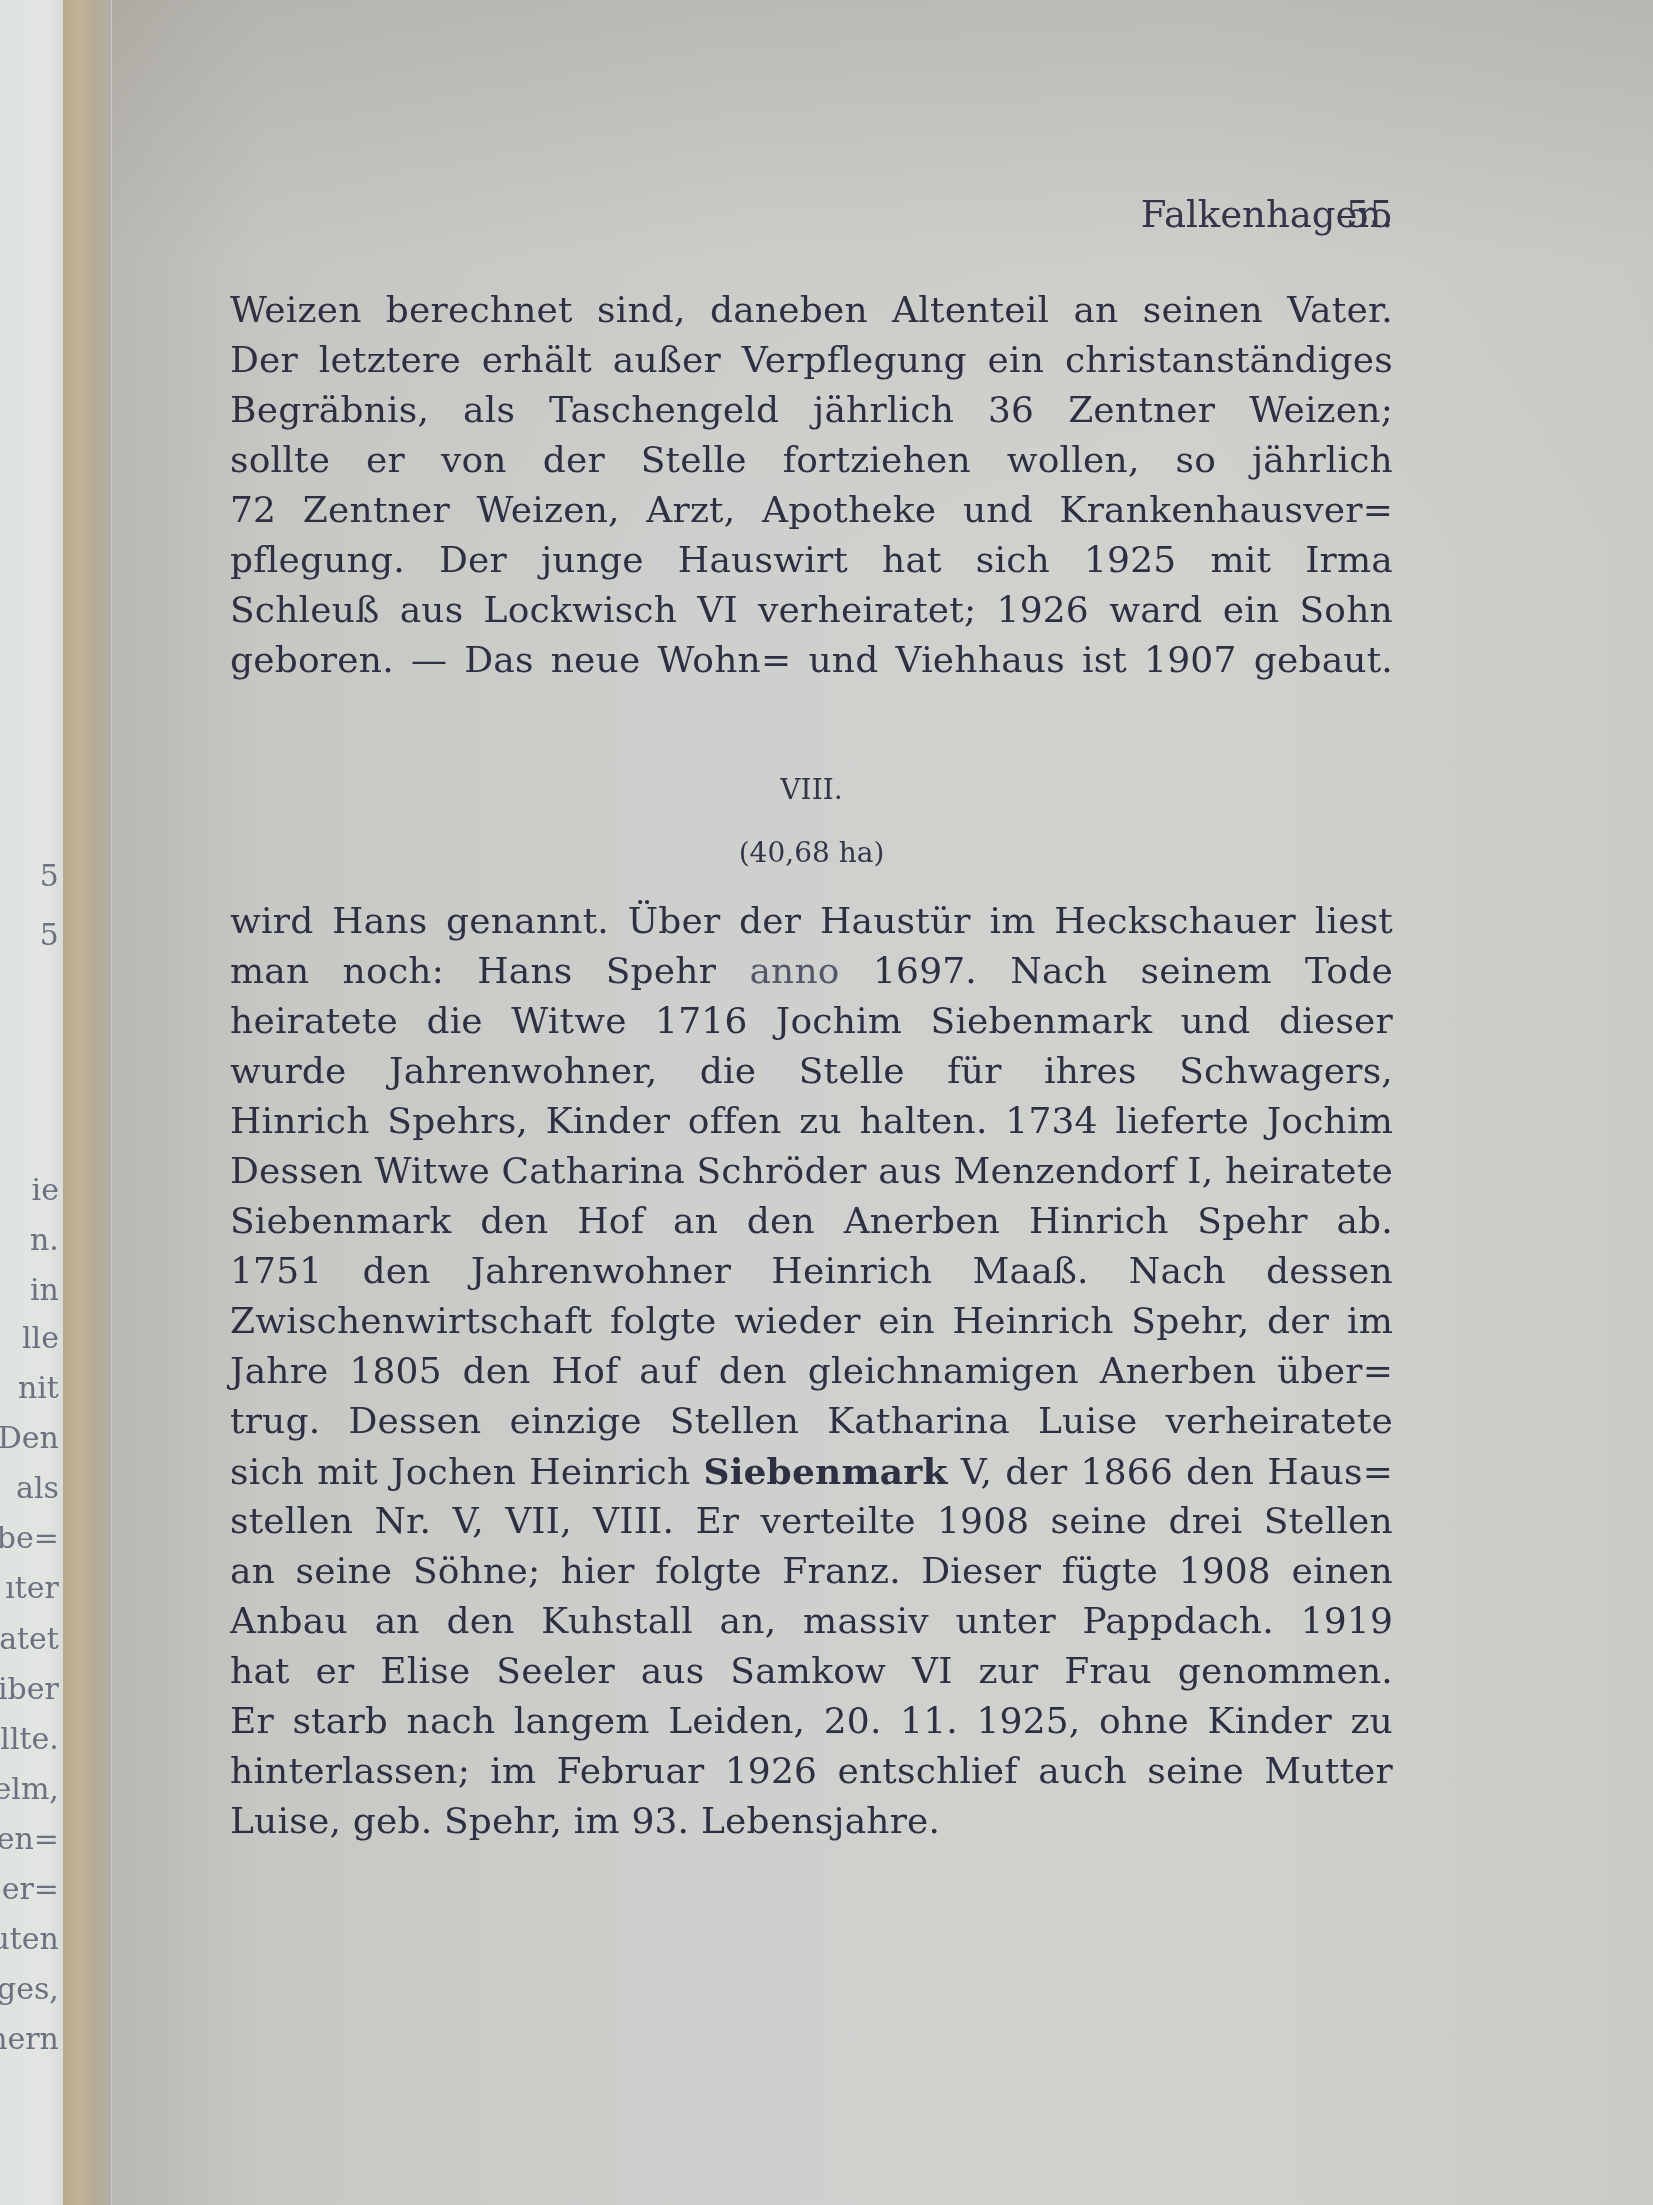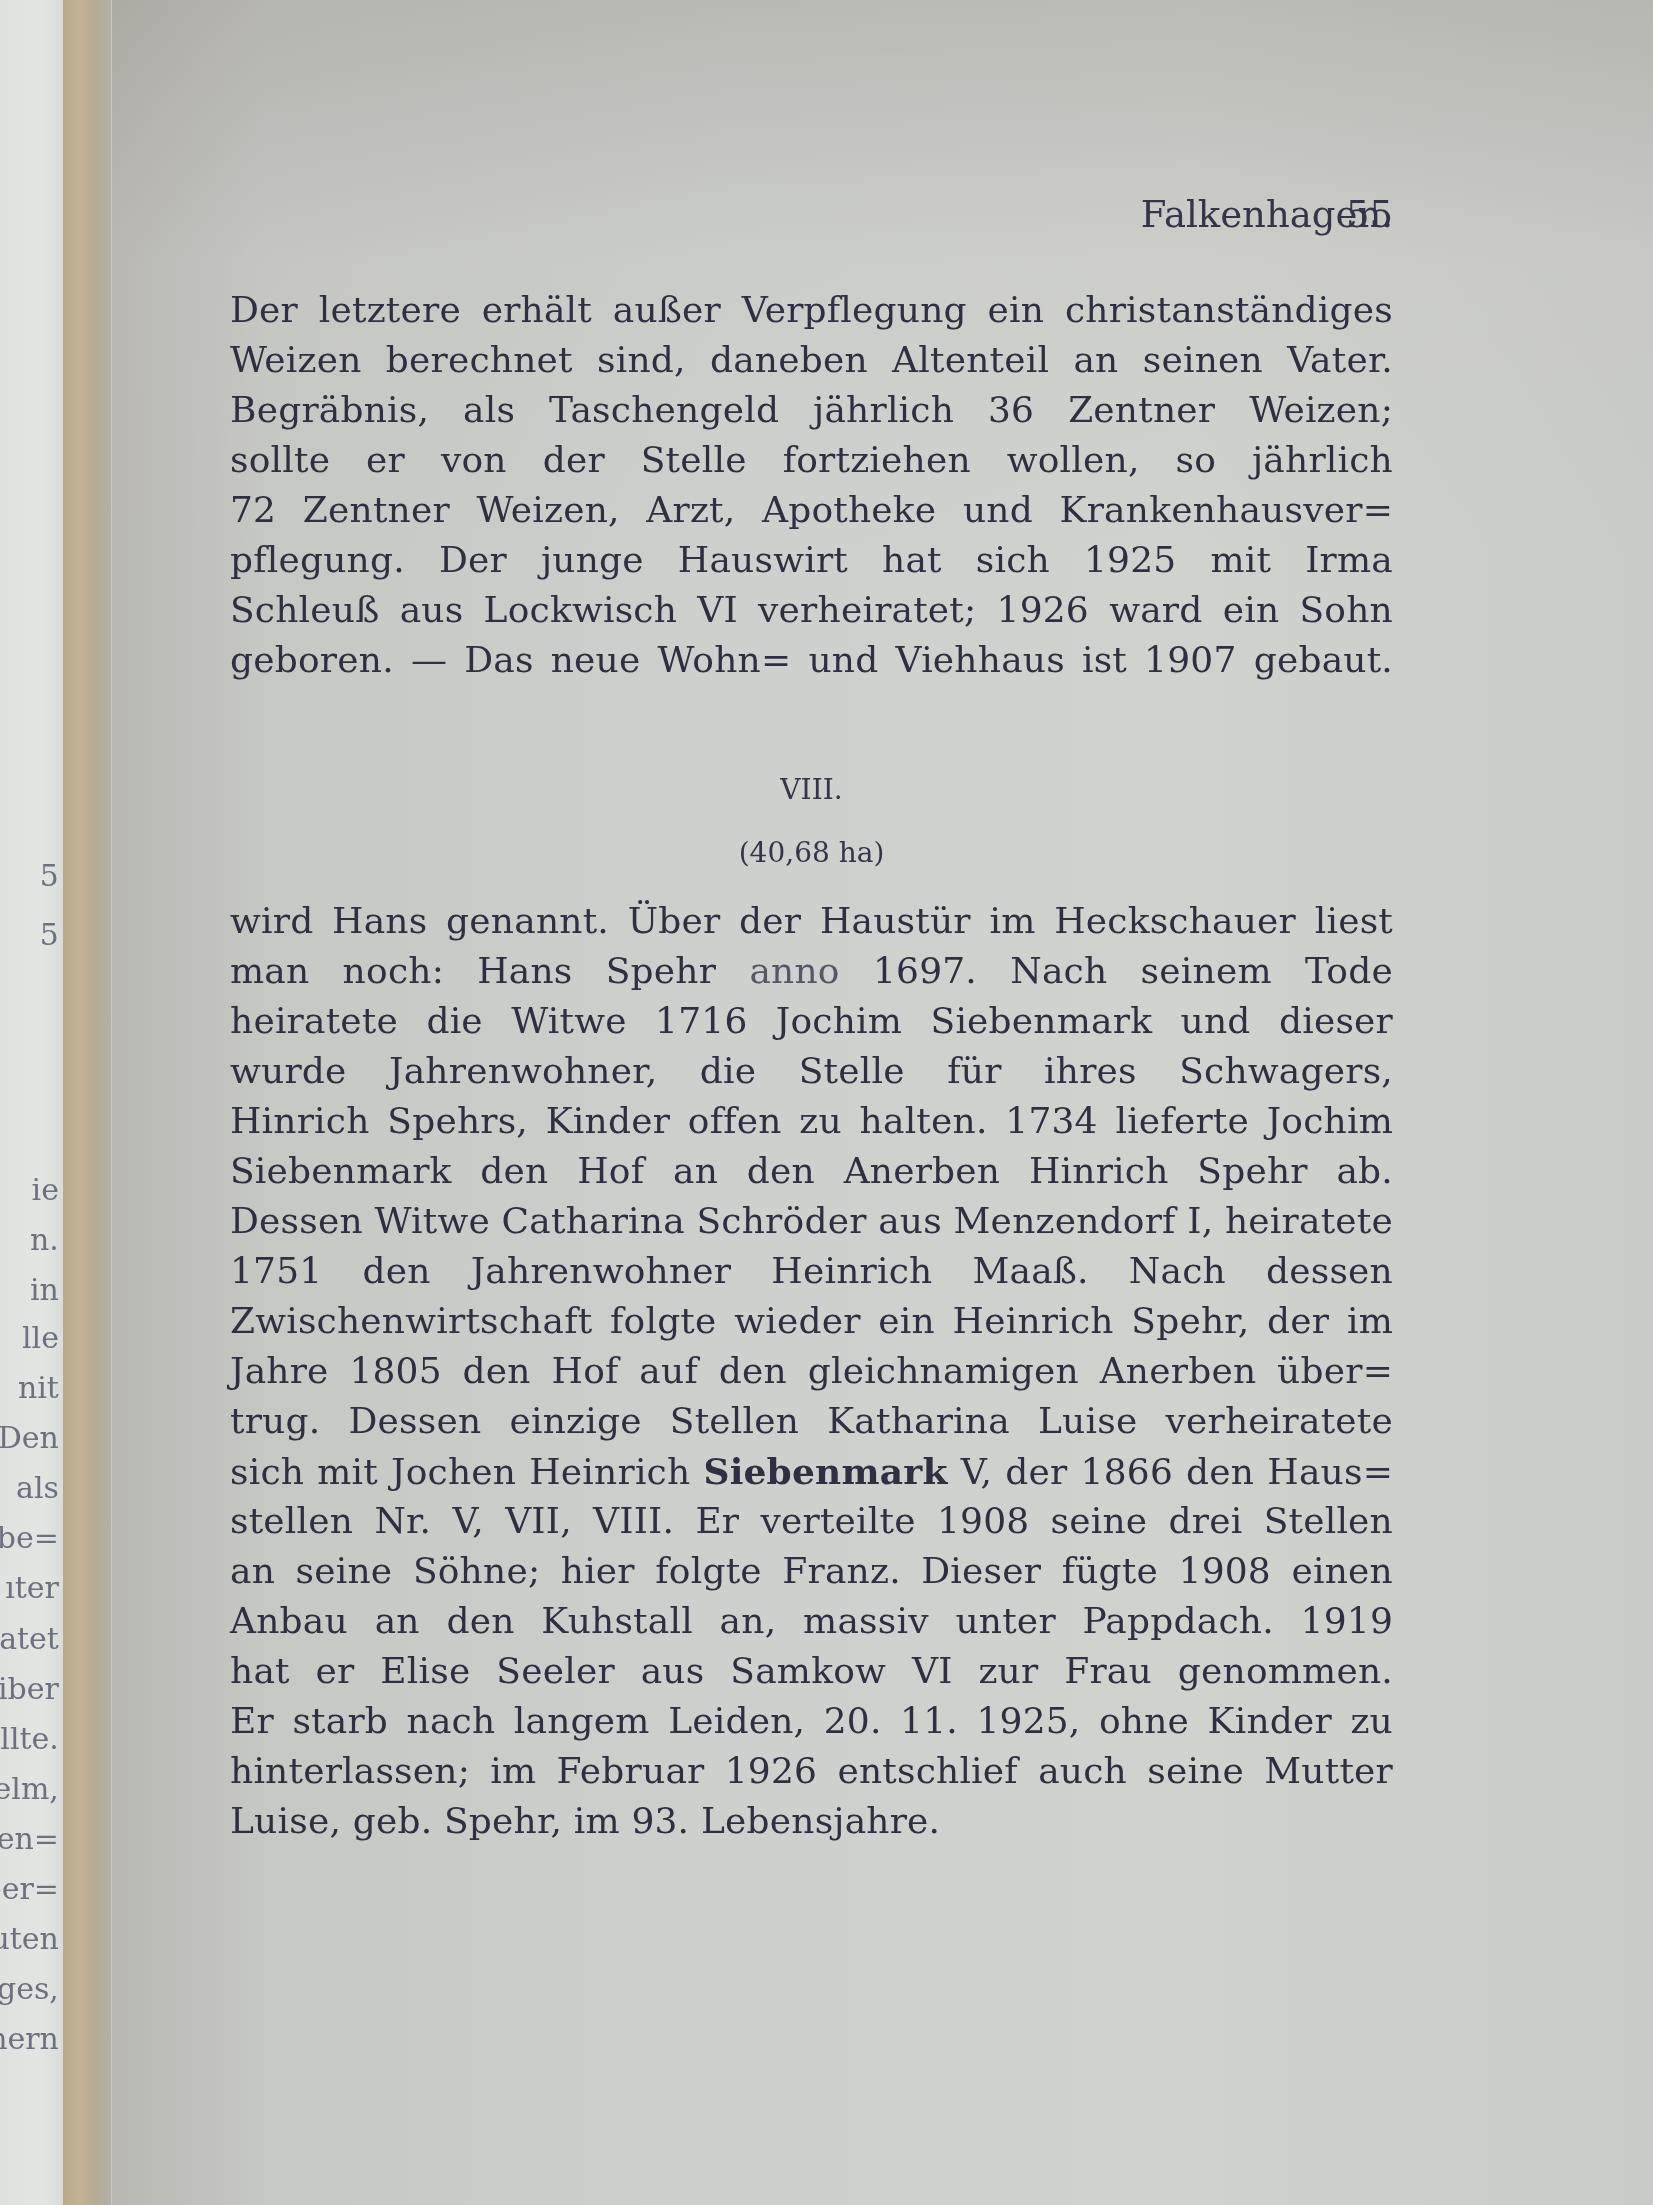--- a/index.html
+++ b/index.html
@@ -135,22 +135,22 @@
 <div class="gutter"></div>
 
 <div class="page">
 
   <div class="running-head">
     <span class="title">Falkenhagen.</span>
     <span class="pagenum">55</span>
   </div>
 
   <div class="text-col" style="top:285px;">
+    <div class="line">Weizen berechnet sind, daneben Altenteil an seinen Vater.</div>
     <div class="line">Der letztere erhält außer Verpflegung ein christanständiges</div>
-    <div class="line">Weizen berechnet sind, daneben Altenteil an seinen Vater.</div>
     <div class="line">Begräbnis, als Taschengeld jährlich 36 Zentner Weizen;</div>
     <div class="line">sollte er von der Stelle fortziehen wollen, so jährlich</div>
     <div class="line">72 Zentner Weizen, Arzt, Apotheke und Krankenhausver=</div>
     <div class="line">pflegung.  Der junge Hauswirt hat sich 1925 mit Irma</div>
     <div class="line">Schleuß aus Lockwisch VI verheiratet; 1926 ward ein Sohn</div>
     <div class="line">geboren. — Das neue Wohn= und Viehhaus ist 1907 gebaut.</div>
   </div>
 
   <div class="text-col" style="top:765px;">
     <div class="heading">VIII.</div>
@@ -158,22 +158,22 @@
   <div class="text-col" style="top:828px;">
     <div class="heading">(40,68 ha)</div>
   </div>
 
   <div class="text-col" id="section-body" style="top:896px;">
       <div class="line"><span>wird Hans genannt.  Über der Haustür im Heckschauer liest</span></div>
       <div class="line"><span>man noch: Hans Spehr </span><span class="light">anno</span><span> 1697.  Nach seinem Tode</span></div>
       <div class="line"><span>heiratete die Witwe 1716 Jochim Siebenmark und dieser</span></div>
       <div class="line"><span>wurde Jahrenwohner, die Stelle für ihres Schwagers,</span></div>
       <div class="line"><span>Hinrich Spehrs, Kinder offen zu halten. 1734 lieferte Jochim</span></div>
+      <div class="line"><span>Dessen Witwe Catharina Schröder aus Menzendorf I, heiratete</span></div>
       <div class="line"><span>Siebenmark den Hof an den Anerben Hinrich Spehr ab.</span></div>
-      <div class="line"><span>Dessen Witwe Catharina Schröder aus Menzendorf I, heiratete</span></div>
       <div class="line"><span>1751 den Jahrenwohner Heinrich Maaß.  Nach dessen</span></div>
       <div class="line"><span>Zwischenwirtschaft folgte wieder ein Heinrich Spehr, der im</span></div>
       <div class="line"><span>Jahre 1805 den Hof auf den gleichnamigen Anerben über=</span></div>
       <div class="line"><span>trug.  Dessen einzige Stellen Katharina Luise verheiratete</span></div>
       <div class="line"><span>sich mit Jochen Heinrich </span><span class="bold">Siebenmark</span><span> V, der 1866 den Haus=</span></div>
       <div class="line"><span>stellen Nr. V, VII, VIII.  Er verteilte 1908 seine drei Stellen</span></div>
       <div class="line"><span>an seine Söhne; hier folgte Franz.  Dieser fügte 1908 einen</span></div>
       <div class="line"><span>Anbau an den Kuhstall an, massiv unter Pappdach.  1919</span></div>
       <div class="line"><span>hat er Elise Seeler aus Samkow VI zur Frau genommen.</span></div>
       <div class="line"><span>Er starb nach langem Leiden, 20. 11. 1925, ohne Kinder zu</span></div>

